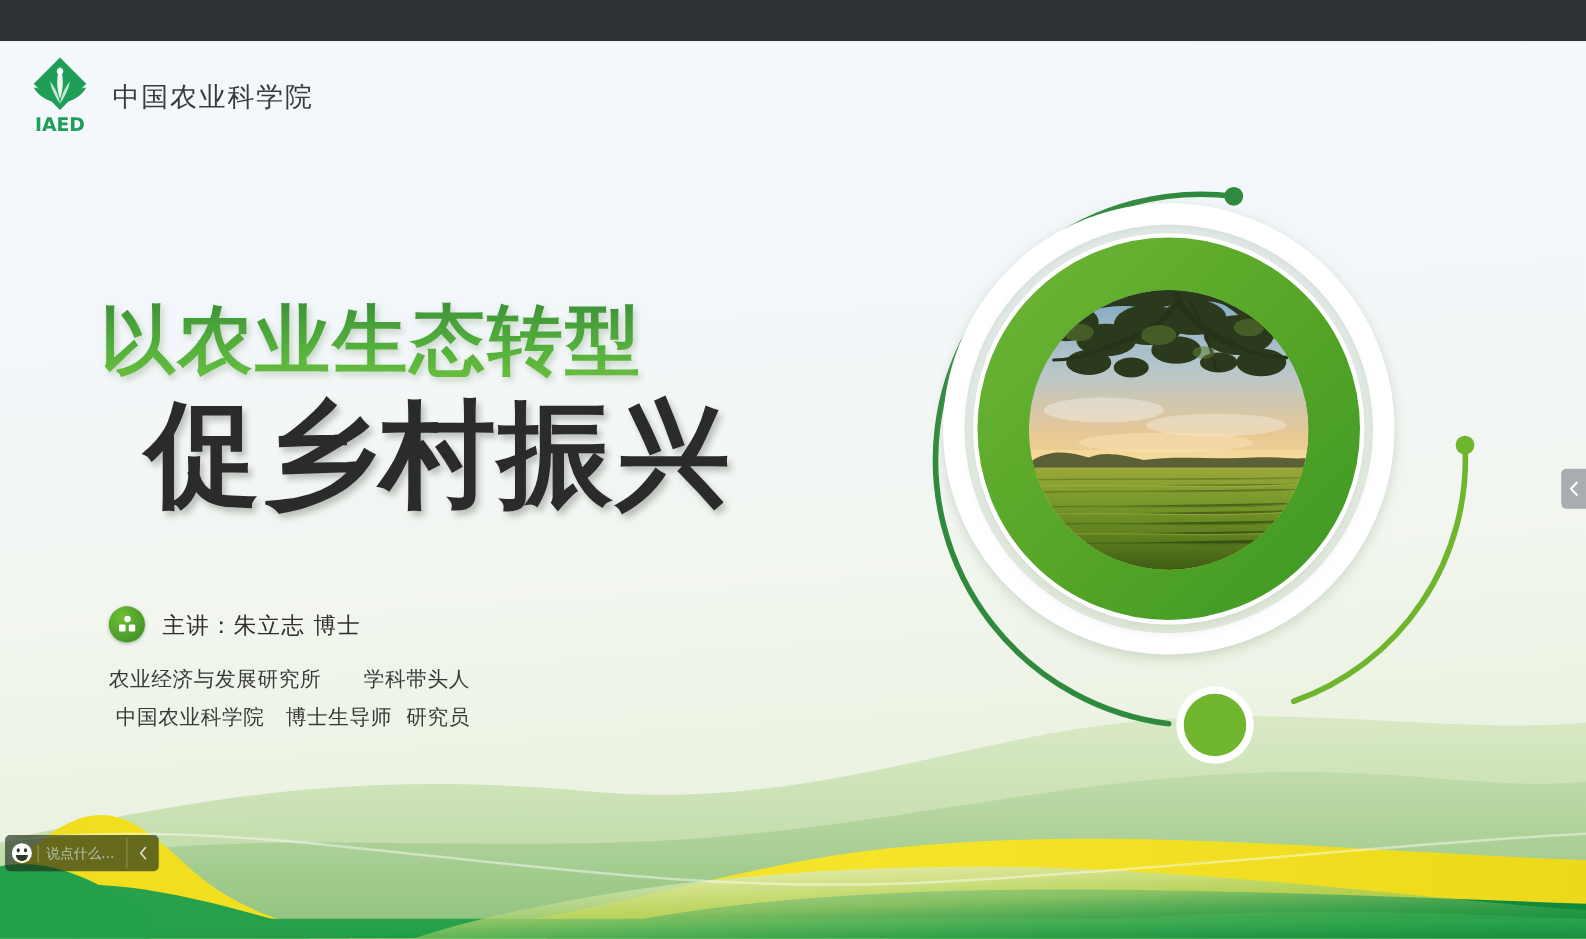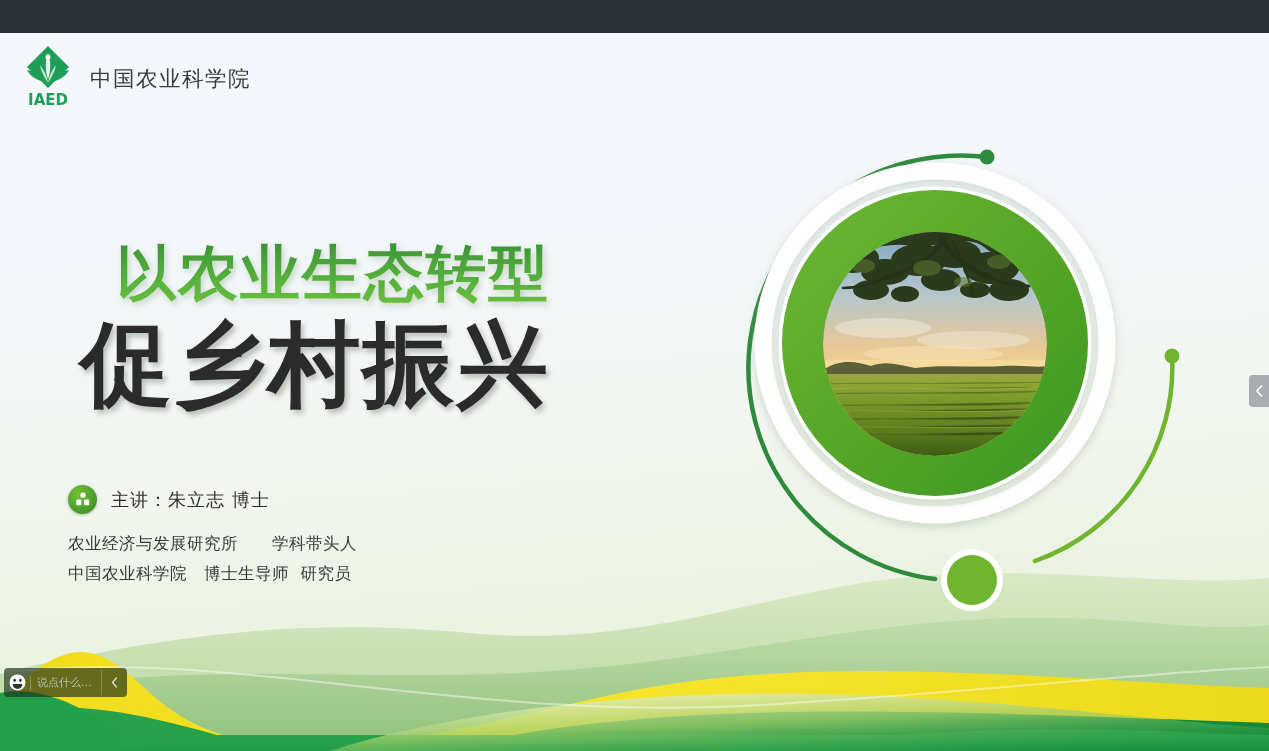--- a/index.html
+++ b/index.html
@@ -22,35 +22,35 @@
   
   .logo-block { position:absolute; left:24px; top:10px; display:flex;
     align-items:center; gap:18px; }
   .logo-mark { width:48px; height:72px; position:relative; flex:none; }
   .logo-text { display:flex; flex-direction:column; gap:12px; }
   .logo-line { font-size:21.5px; line-height:26px; color:#3a3a3a;
     letter-spacing:1.5px; font-weight:500;
     font-family:"DejaVu Sans","Liberation Sans",sans-serif; }
 
   
-  .title-block { position:absolute; left:80px; top:205px;text-align:right; }
+  .title-block { position:absolute; left:80px; top:205px; }
   .title-line1 { font-size:60px; line-height:70px; font-weight:700;
     letter-spacing:2px;
     background:linear-gradient(180deg,#3a8f37 0%,#4ba43a 35%,#56b23c 62%,#6cbf3e 100%);
     -webkit-background-clip:text; background-clip:text; color:transparent;
     -webkit-text-fill-color:transparent;
     filter:drop-shadow(2px 3px 3px rgba(90,130,70,0.30));
     font-family:"DejaVu Sans","Liberation Sans",sans-serif; }
   .title-line2 { font-size:92px; line-height:104px; font-weight:700;
     letter-spacing:2px; color:#2b2b2b; margin-top:4px;
     text-shadow:3px 4px 5px rgba(60,70,55,0.30);
-    font-family:Liberation Sans, sans-serif; }
-
-  
-  .speaker-block { position:absolute; left:68px; top:452px; }
+    font-family:Liberation Serif, serif;margin-left:36px; }
+
+  
+  .speaker-block { position:absolute; left:87px; top:452px;text-align:right; }
   .speaker-head { display:flex; align-items:center; gap:14px; }
   .speaker-avatar { width:29px; height:29px; border-radius:50%;
     background:radial-gradient(circle at 35% 30%,#6fc033,#3f8f27 85%);
     box-shadow:0 1px 3px rgba(40,80,30,0.35);
     display:flex; align-items:center; justify-content:center; flex:none; }
   .speaker-name { font-size:18px; color:#2e2e2e; letter-spacing:1px;
     font-family:"DejaVu Sans","Liberation Sans",sans-serif; }
   .speaker-affil { margin-top:18px; display:flex; flex-direction:column; gap:6px; }
   .affil-line { font-size:16.5px; line-height:24px; color:#39393a;
     letter-spacing:0.5px; white-space:pre;

